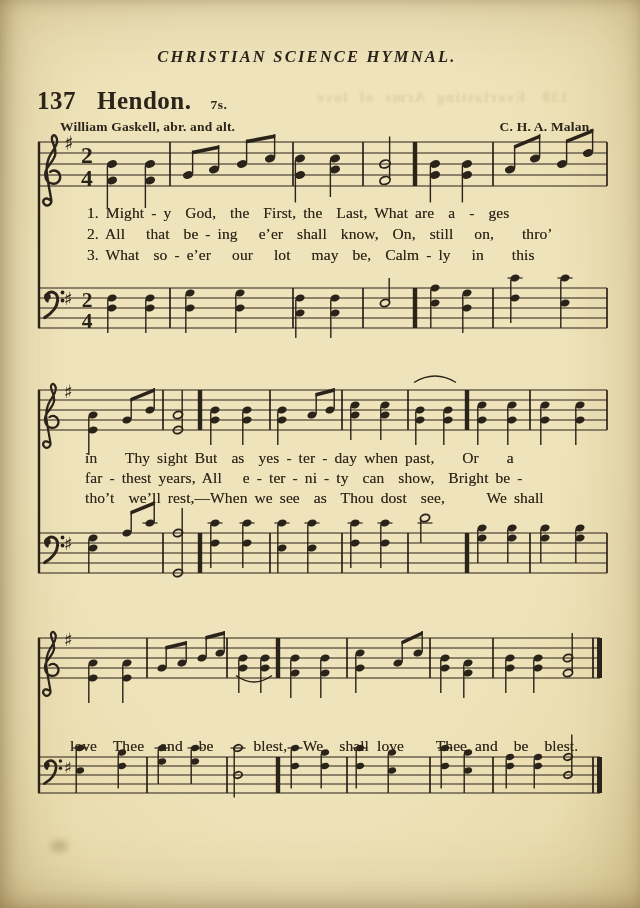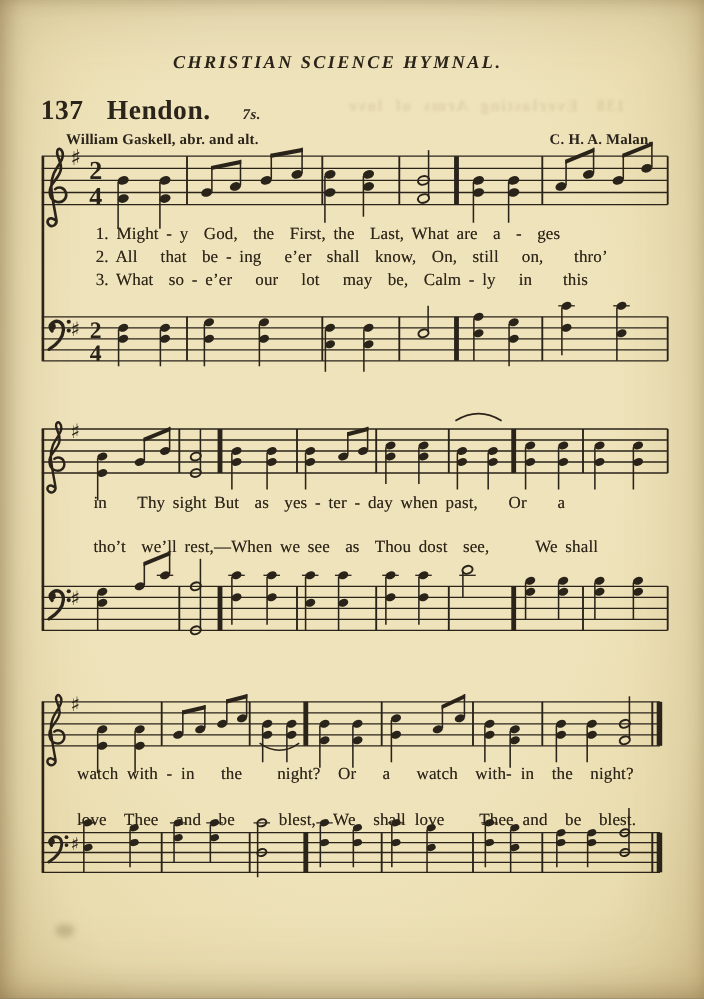--- a/index.html
+++ b/index.html
@@ -20,21 +20,21 @@
     position:absolute;top:47px;left:0;width:614px;text-align:center;
     font-style:italic;font-weight:bold;font-size:16.5px;letter-spacing:2.2px;
   }
   .bleed{
     position:absolute;top:89px;left:208px;width:360px;
     font-weight:bold;font-size:15px;letter-spacing:1.5px;color:#7a6838;
     opacity:.15;filter:blur(1.3px);transform:scaleX(-1);white-space:pre;
   }
   .titlerow{position:absolute;top:87px;left:37px;font-weight:bold;font-size:25px;letter-spacing:.5px;}
   .titlerow .t{margin-left:21px;}
-  .titlerow .m{margin-left:29px;font-size:13.5px;letter-spacing:.5px;font-style:italic;}
+  .titlerow .m{margin-left:19px;font-size:13.5px;letter-spacing:.5px;}
   .attr{position:absolute;top:119px;font-size:13.5px;font-weight:bold;letter-spacing:.2px;}
   .attr.l{left:60px;}
   .attr.r{right:47px;}
   #music{position:absolute;left:0;top:0;}
   .lyr{
     position:absolute;white-space:pre;font-size:15.5px;color:#2e2619;
     letter-spacing:.1px;text-shadow:0 0 .3px rgba(46,38,25,.6);
   }
   .lyr.s1{word-spacing:3px;}
   .lyr.s2{word-spacing:3px;}
@@ -457,19 +457,19 @@
         <ellipse cx="568" cy="775" rx="4.2299999999999995" ry="3.1049999999999995" transform="rotate(-18 568 775)" fill="none" stroke="#2a231a" stroke-width="1.8"></ellipse>
         <line x1="571.78" y1="773.5" x2="571.78" y2="734.5" stroke="#2a231a" stroke-width="1.4"></line>
       </g>
     </svg>
 
   <div class="lyr s1" style="top:204px;left:87px;">1. Might - y  God,  the  First, the  Last, What are  a  -  ges</div>
   <div class="lyr s1" style="top:225px;left:87px;">2. All   that  be - ing   e’er  shall  know,  On,  still   on,    thro’</div>
   <div class="lyr s1" style="top:246px;left:87px;">3. What  so - e’er   our   lot   may  be,  Calm - ly   in    this</div>
 
   <div class="lyr s2" style="top:449px;left:85px;">in    Thy sight But  as  yes - ter - day when past,    Or    a</div>
+  <div class="lyr s2" style="top:469px;left:85px;">far - thest years, All   e - ter - ni - ty  can  show,  Bright be -</div>
   <div class="lyr s2" style="top:489px;left:85px;">tho’t  we’ll rest,—When we see  as  Thou dost  see,      We shall</div>
 
-  <div class="lyr s3" style="top:695px;left:70px;">watch with - in   the    night?  Or   a   watch  with- in  the  night?</div>
   <div class="lyr s3" style="top:737px;left:70px;">love  Thee  and  be     blest,  We  shall love    Thee and  be  blest.</div>
 
   <div class="smudge"></div>
 </div>
 
 </body></html>

